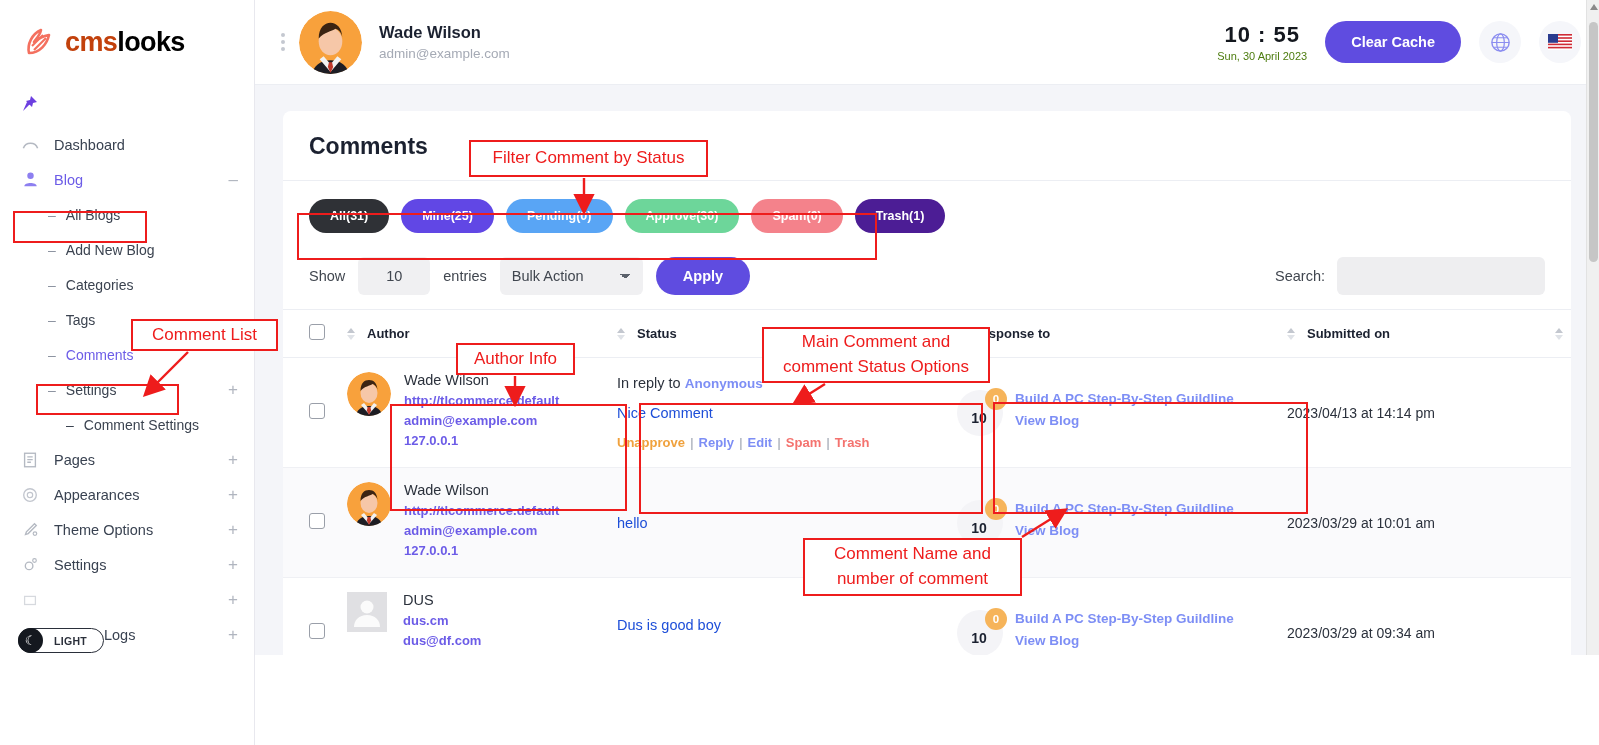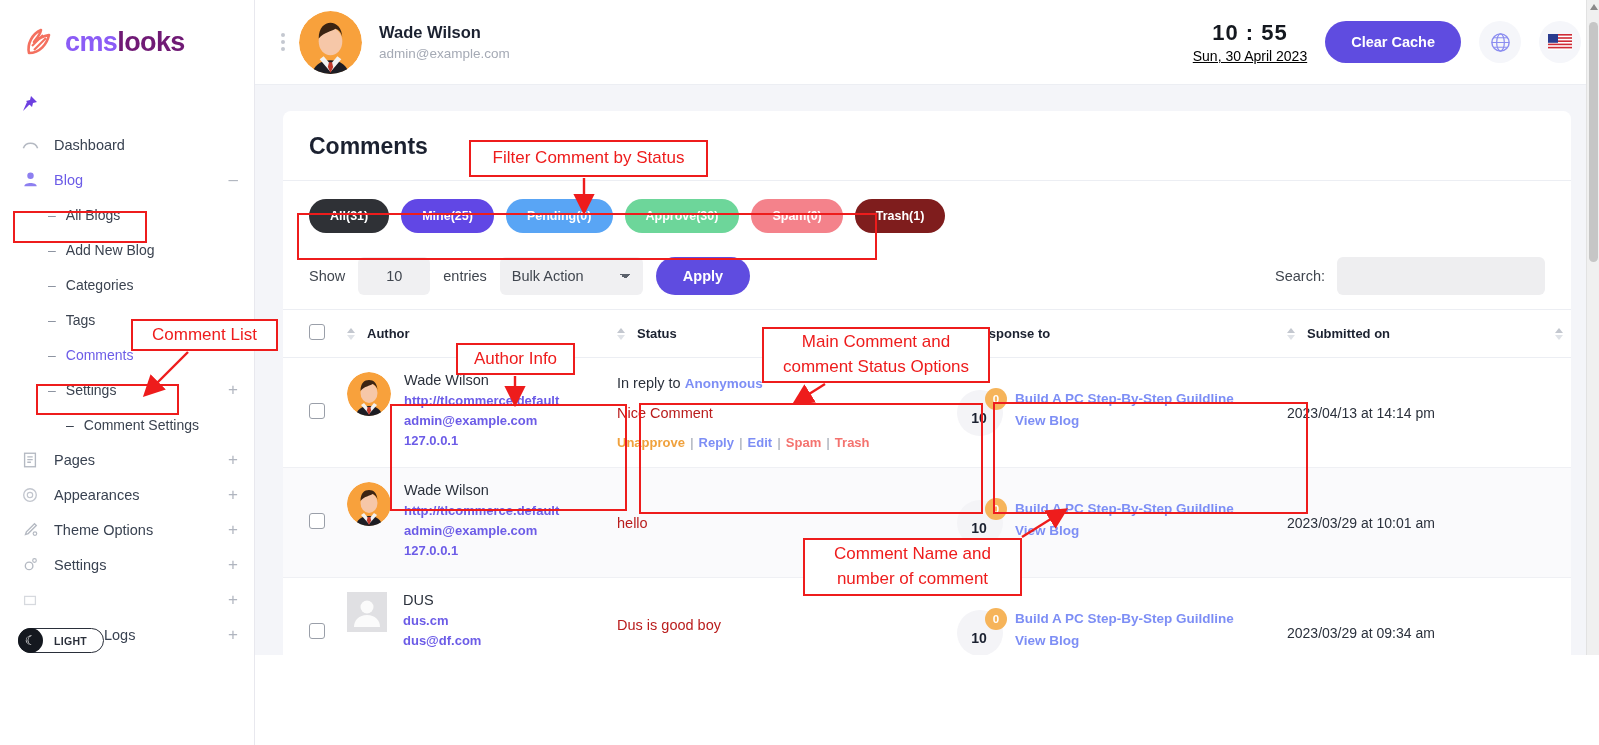--- a/index.html
+++ b/index.html
@@ -14,22 +14,22 @@
   .sidebar {
     width: 255px; height: 745px; background: #ffffff;
     border-right: 1px solid #e8e8ee; flex: 0 0 255px;
     position: relative;
   }
   .brand {
     height: 85px; display: flex; align-items: center; padding-left: 22px; gap: 9px;
   }
   .brand-mark { width: 34px; height: 34px; }
   .brand-text { font-size: 27px; font-weight: 700; letter-spacing: -0.6px; }
-  .brand-text .b1 { color: #8b5cf6; }
-  .brand-text .b2 { color: #701a75; }
+  .brand-text .b1 { color: #c2410c; }
+  .brand-text .b2 { color: #000000; }
 
   .pin-row { height: 42px; display: flex; align-items: center; padding-left: 20px; }
 
   .nav { padding-top: 0px; }
   .nav-item {
     display: flex; align-items: center; height: 35px;
     padding-left: 20px; padding-right: 16px; gap: 14px;
     font-size: 14.5px; color: #394251; cursor: pointer; position: relative;
   }
   .nav-item .nicon {
@@ -76,21 +76,21 @@
   }
   .kebab { display: flex; flex-direction: column; gap: 3px; margin-right: 14px; cursor: pointer; }
   .kebab i { width: 4px; height: 4px; border-radius: 50%; background: #c4c8d0; display: block; }
   .avatar-lg { width: 63px; height: 63px; border-radius: 50%; overflow: hidden; flex: 0 0 63px; }
   .user-meta { margin-left: 17px; }
   .user-name { font-size: 16.5px; font-weight: 700; color: #1b2130; }
   .user-mail { font-size: 13.5px; color: #a5aab5; margin-top: 4px; }
   .top-right { margin-left: auto; display: flex; align-items: center; gap: 18px; }
   .clockbox { text-align: center; }
   .clock-time { font-size: 22px; font-weight: 700; color: #14181f; letter-spacing: 1px; }
-  .clock-date { font-size: 14px; color: #000000; margin-top: 2px; text-decoration: underline; }
+  .clock-date { font-size: 11px; color: #4d7c0f; margin-top: 2px; }
   .btn-clear {
     background: #5f4ce0; color: #fff; border: none; border-radius: 22px;
     padding: 13px 26px; font-size: 14.5px; font-weight: 700; cursor: pointer;
     font-family: "Liberation Sans", sans-serif;
   }
   .circle-btn {
     width: 42px; height: 42px; border-radius: 50%; background: #f5f6fa;
     display: flex; align-items: center; justify-content: center; cursor: pointer;
   }
 
@@ -165,21 +165,21 @@
   tbody tr.alt td { background: #fafafc; }
 
   .author-cell { display: flex; gap: 13px; align-items: flex-start; }
   .avatar-sm { width: 44px; height: 44px; border-radius: 50%; overflow: hidden; flex: 0 0 44px; }
   .avatar-sq { width: 40px; height: 40px; background: #e3e3e6; flex: 0 0 40px; overflow: hidden; }
   .a-name { font-size: 14.5px; color: #2b313c; margin-bottom: 5px; }
   .a-link { font-size: 13px; color: #6c5ce7; font-weight: 700; margin-bottom: 5px; display: block; text-decoration: none; cursor: pointer; }
 
   .cmt-reply { font-size: 14.5px; color: #2b313c; margin-bottom: 14px; }
   .cmt-reply .anon { color: #7d8ef5; font-weight: 700; font-size: 13.5px; }
-  .cmt-body { font-size: 14.5px; color: #b91c1c; margin-bottom: 14px; }
+  .cmt-body { font-size: 14.5px; color: #1d4ed8; margin-bottom: 14px; }
   .cmt-actions { font-size: 13px; font-weight: 700; display: flex; gap: 5px; flex-wrap: wrap; }
   .cmt-actions a { text-decoration: none; cursor: pointer; }
   .act-unapprove { color: #f0a13c; }
   .act-reply, .act-edit { color: #7d8ef5; }
   .act-spam, .act-trash { color: #f4726e; }
   .sep { color: #b9bec7; }
 
   .resp-cell { display: flex; align-items: center; gap: 12px; }
   .count-circle {
     width: 46px; height: 46px; border-radius: 50%; background: #f4f4f7;
@@ -406,21 +406,21 @@
         <div class="card-head">
           <div class="page-title">Comments</div>
         </div>
 
         <div class="filters">
           <button class="pill" style="background:#2f3136">All(31)</button>
           <button class="pill" style="background:#6147e5">Mine(25)</button>
           <button class="pill" style="background:#59a5f5">Pending(0)</button>
           <button class="pill" style="background:#6dd69a">Approve(30)</button>
           <button class="pill" style="background:#f4828b">Spam(0)</button>
-          <button class="pill" style="background:#7f1d1d">Trash(1)</button>
+          <button class="pill" style="background:#4c1d95">Trash(1)</button>
         </div>
 
         <div class="toolbar">
           <span class="show-lbl">Show</span>
           <input class="num-input" value="10" style="">
           <span class="entries-lbl">entries</span>
           <select class="bulk-select">
             <option>Bulk Action</option>
           </select>
           <button class="btn-apply">Apply</button>

